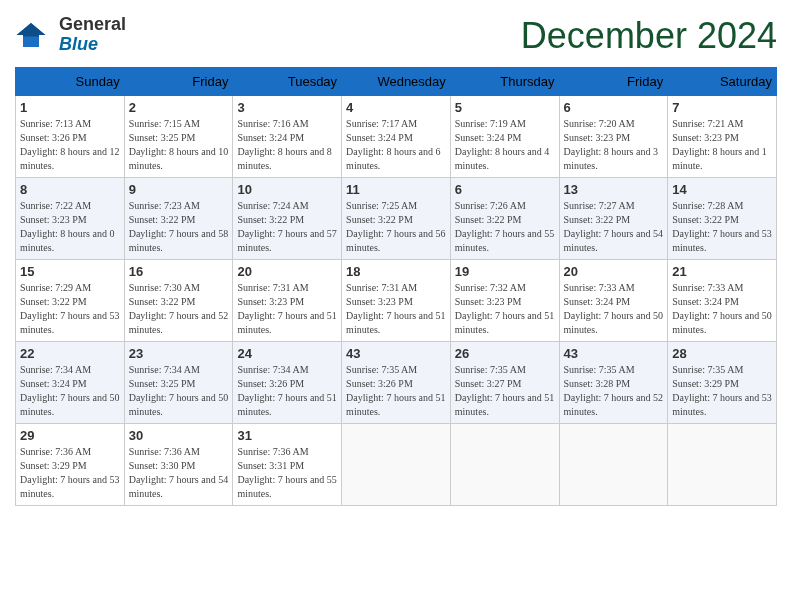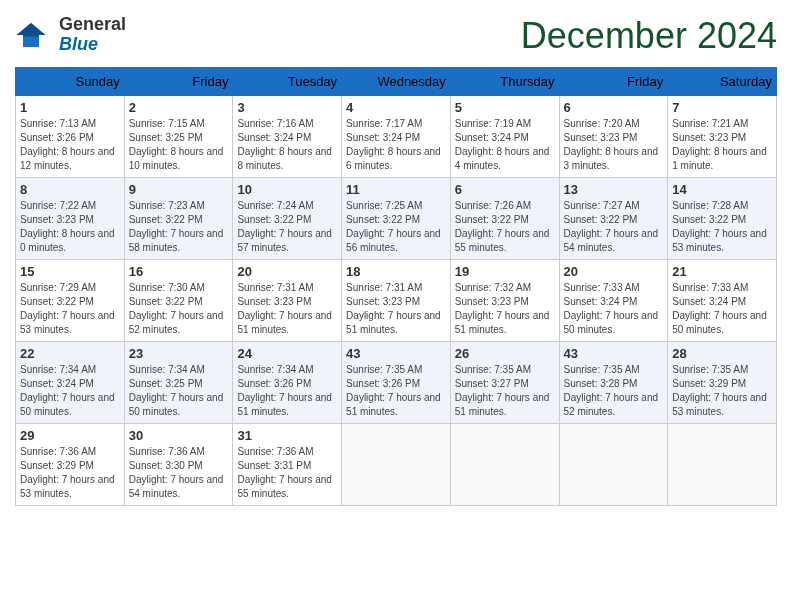--- a/index.html
+++ b/index.html
@@ -82,20 +82,21 @@
       font-size: 13px;
       font-weight: bold;
       color: #333;
       display: block;
       margin-bottom: 2px;
     }
     .day-info {
       font-size: 10px;
       color: #444;
       line-height: 1.4;
+      font-family: Liberation Serif, serif;
     }
     .empty-cell {
       background: #f9f9f9 !important;
     }
     .last-row td {
       border-bottom: 1px solid #ccc;
       margin-left: 6px;
     }
   </style>
 </head>

